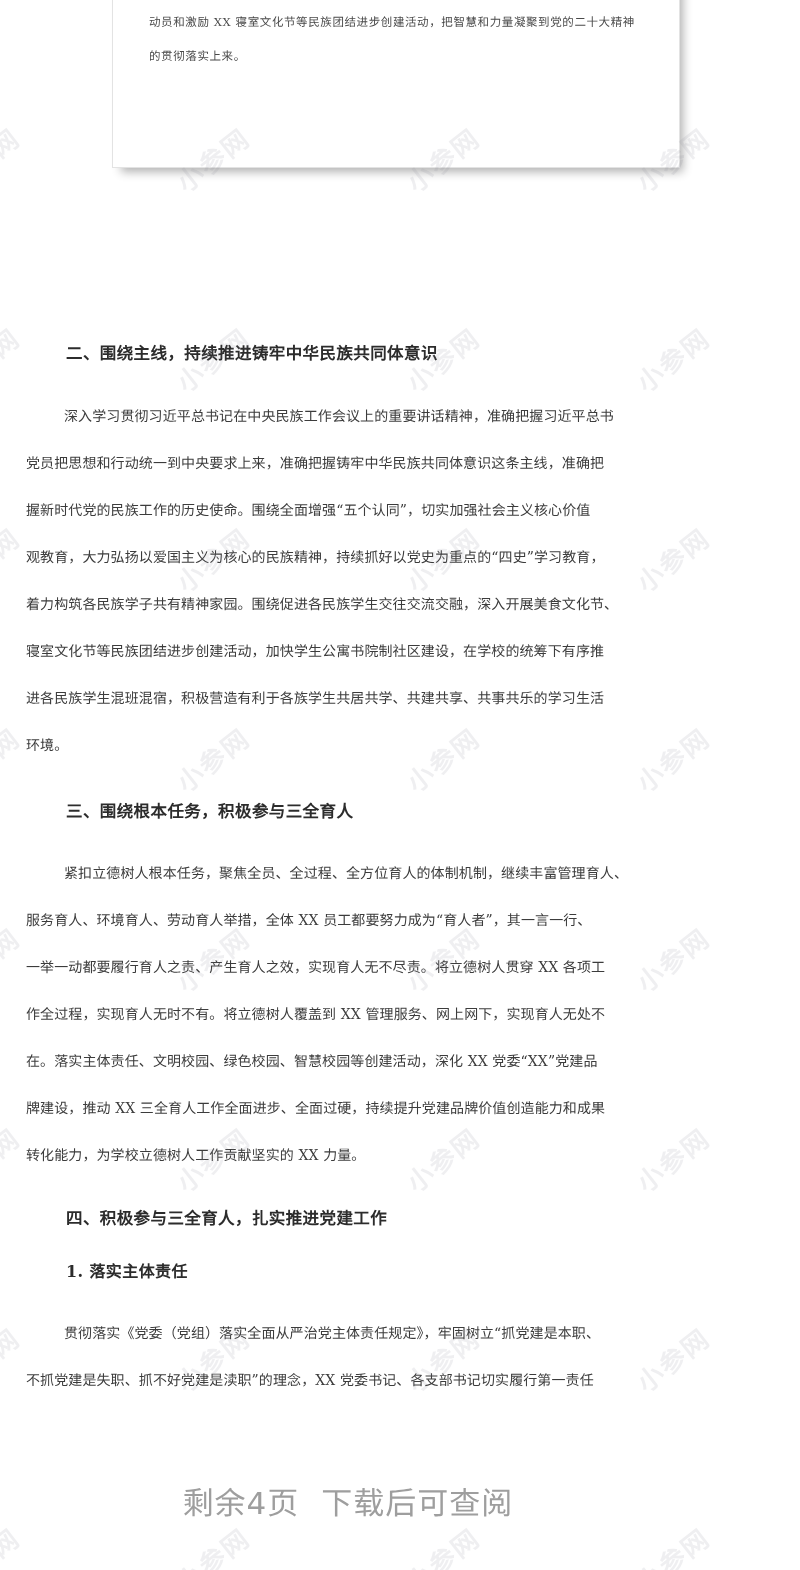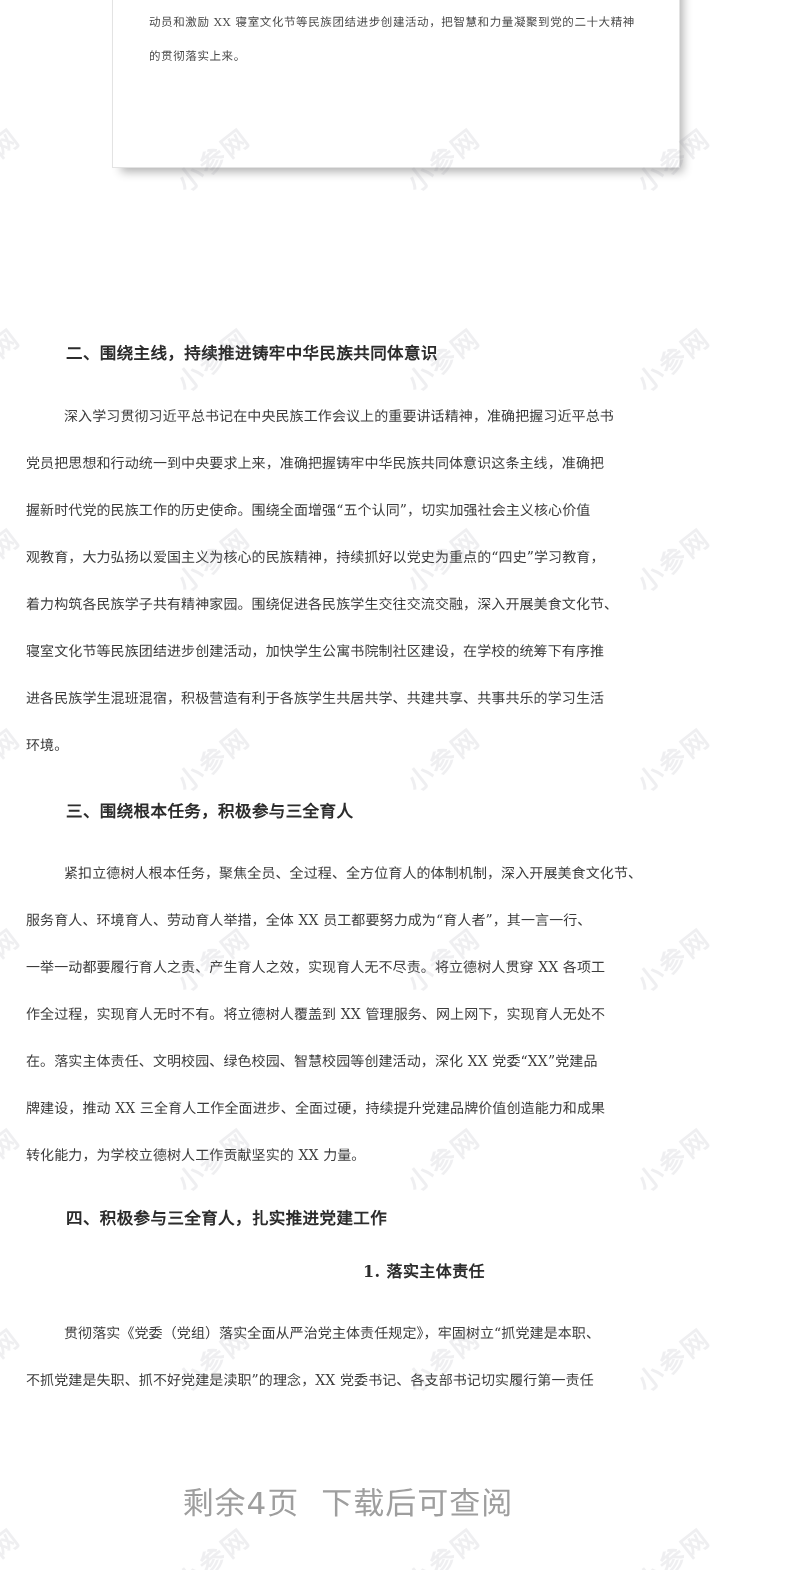--- a/index.html
+++ b/index.html
@@ -156,31 +156,31 @@
       <span class="l">握新时代党的民族工作的历史使命。围绕全面增强“五个认同”，切实加强社会主义核心价值</span>
       <span class="l">观教育，大力弘扬以爱国主义为核心的民族精神，持续抓好以党史为重点的“四史”学习教育，</span>
       <span class="l">着力构筑各民族学子共有精神家园。围绕促进各民族学生交往交流交融，深入开展美食文化节、</span>
       <span class="l">寝室文化节等民族团结进步创建活动，加快学生公寓书院制社区建设，在学校的统筹下有序推</span>
       <span class="l">进各民族学生混班混宿，积极营造有利于各族学生共居共学、共建共享、共事共乐的学习生活</span>
       <span class="l">环境。</span>
     </div>
 
   <div class="h-sec" style="top:798px;">三、围绕根本任务，积极参与三全育人</div>
   <div class="para" id="p3" style="top:850px;">
-      <span class="l" style="text-indent: 38px;">紧扣立德树人根本任务，聚焦全员、全过程、全方位育人的体制机制，深入开展美食文化节、</span>
+      <span class="l" style="text-indent: 38px;">紧扣立德树人根本任务，聚焦全员、全过程、全方位育人的体制机制，继续丰富管理育人、</span>
       <span class="l">服务育人、环境育人、劳动育人举措，全体 XX 员工都要努力成为“育人者”，其一言一行、</span>
       <span class="l">一举一动都要履行育人之责、产生育人之效，实现育人无不尽责。将立德树人贯穿 XX 各项工</span>
       <span class="l">作全过程，实现育人无时不有。将立德树人覆盖到 XX 管理服务、网上网下，实现育人无处不</span>
       <span class="l">在。落实主体责任、文明校园、绿色校园、智慧校园等创建活动，深化 XX 党委“XX”党建品</span>
       <span class="l">牌建设，推动 XX 三全育人工作全面进步、全面过硬，持续提升党建品牌价值创造能力和成果</span>
       <span class="l">转化能力，为学校立德树人工作贡献坚实的 XX 力量。</span>
     </div>
 
   <div class="h-sec" style="top:1205px;">四、积极参与三全育人，扎实推进党建工作</div>
-  <div class="h-sub" style="top:1258px;text-align:center;">1. 落实主体责任</div>
+  <div class="h-sub" style="top:1258px;">1. 落实主体责任</div>
   <div class="para" id="p4" style="top:1310px;">
       <span class="l" style="text-indent: 38px;">贯彻落实《党委（党组）落实全面从严治党主体责任规定》，牢固树立“抓党建是本职、</span>
       <span class="l">不抓党建是失职、抓不好党建是渎职”的理念，XX 党委书记、各支部书记切实履行第一责任</span>
     </div>
 
 </div>
 
 <div class="wm-layer" id="wm-layer">
     <div class="wm" style="left: -60px; top: 140px; color: rgba(135, 135, 145, 0.13); transform: rotate(-38deg);">小参网</div>
     <div class="wm" style="left: 170px; top: 140px; color: rgba(135, 135, 145, 0.13); transform: rotate(-38deg);">小参网</div>

